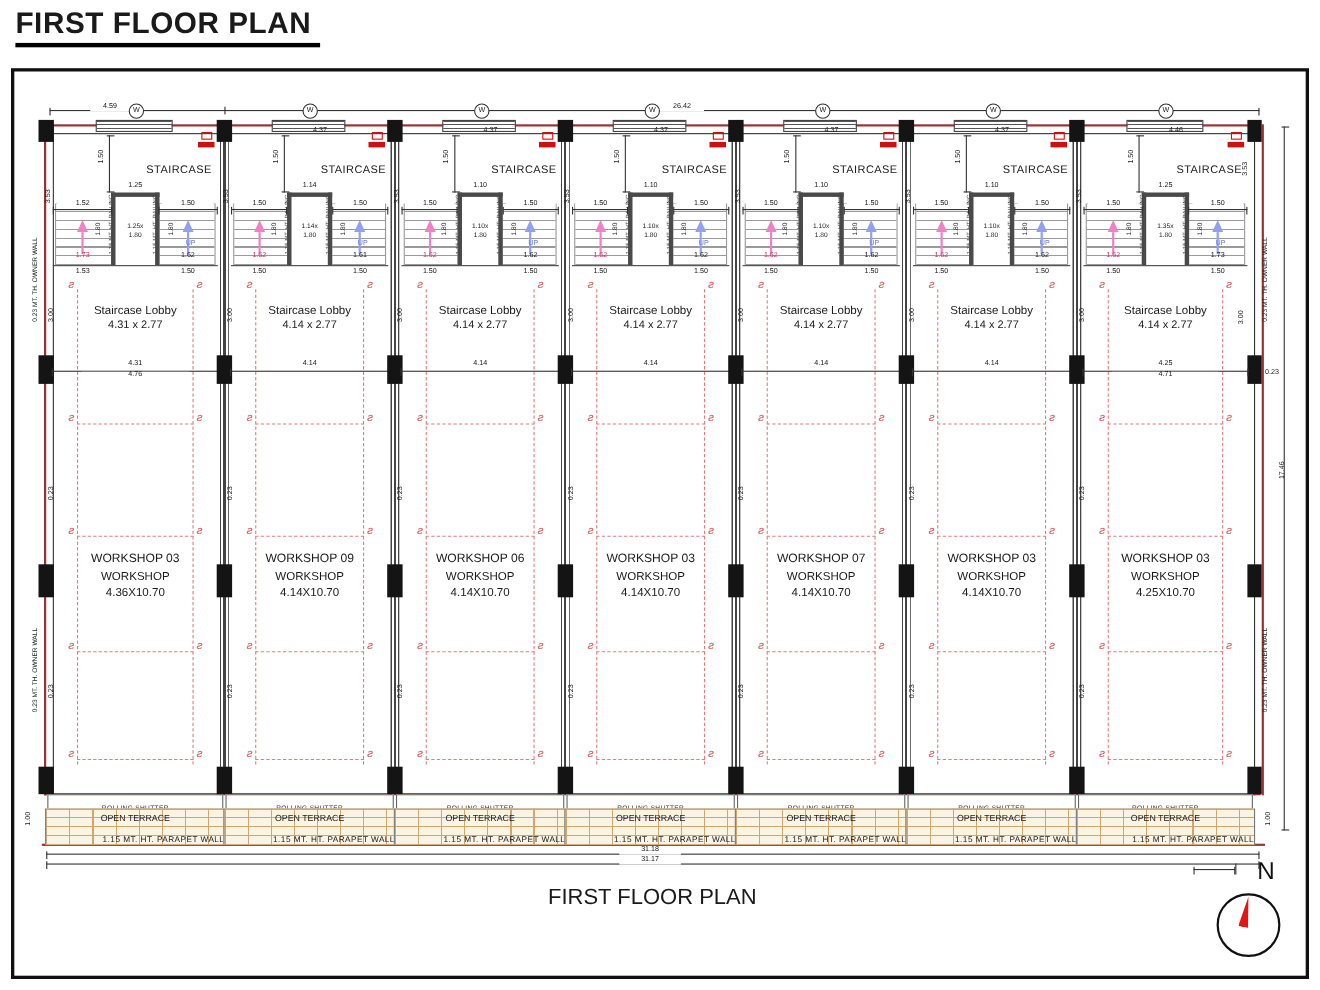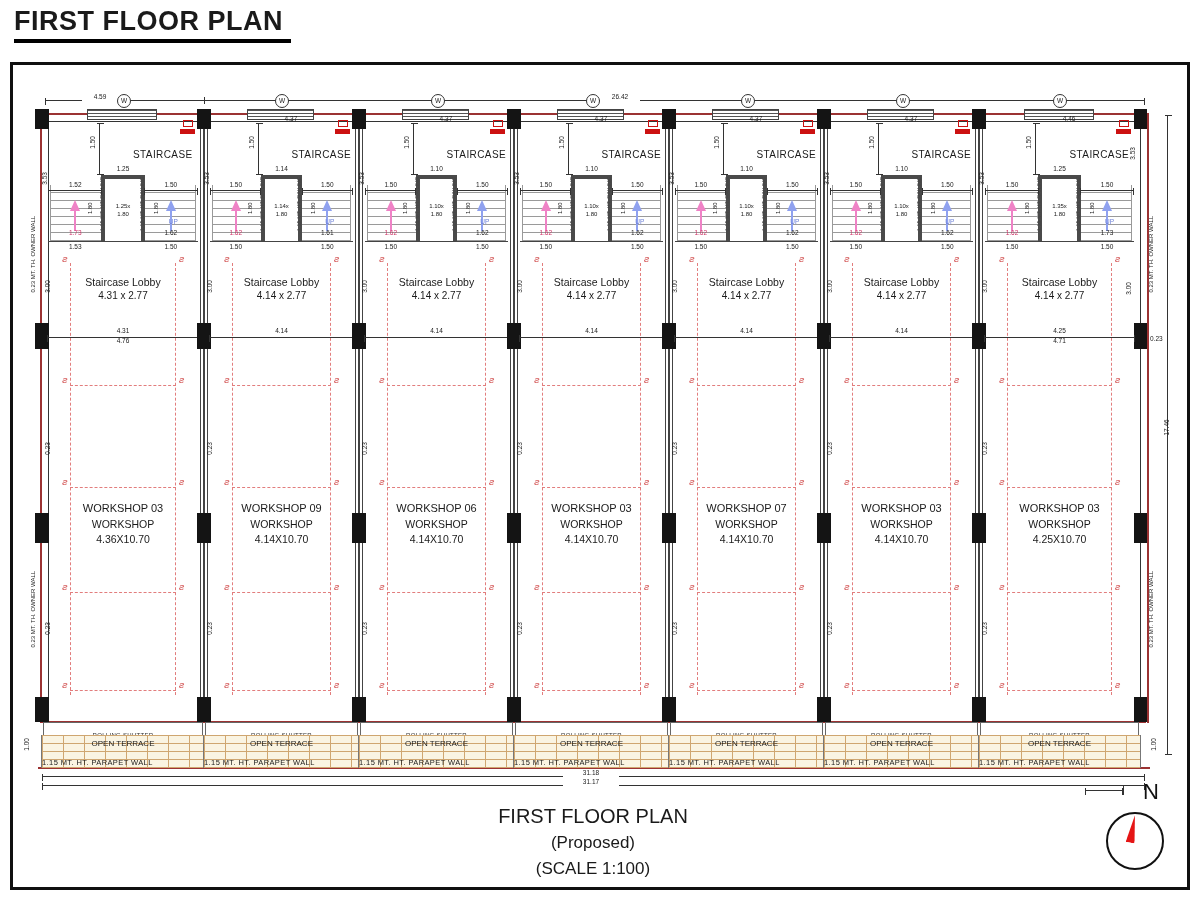--- a/index.html
+++ b/index.html
@@ -96,21 +96,21 @@
   .ws-size{top:421px;left:0;right:0;text-align:center;font-size:10.5px;}
   .wt1{left:-5px;top:332px;width:22px;}.wt2{left:-5px;top:512px;width:22px;}
   .shutter{position:absolute;top:609px;left:1px;right:1px;height:12px;border:1px solid #666;background:#fff;text-align:center;}
   .shutter span{font-size:6px;line-height:11px;color:#333;letter-spacing:.3px;}
   .terrace{position:absolute;top:622px;left:-1px;right:-1px;height:33px;
     border-left:1px solid #777;border-right:1px solid #777;
     background-color:#faf4e2;
     background-image:repeating-linear-gradient(0deg,#cfa670 0 1px,transparent 1px 8px),
                      repeating-linear-gradient(90deg,#cfa670 0 1px,transparent 1px 21px);}
   .ot{position:absolute;top:4px;left:0;right:0;text-align:center;font-size:8px;}
-  .pp{position:absolute;bottom:1px;left:0;right:0;text-align:left;font-size:7.5px;letter-spacing:.4px;}
+  .pp{position:absolute;bottom:1px;left:0;right:0;text-align:right;font-size:7.5px;letter-spacing:.4px;}
   
   .tdim{left:45px;top:100px;width:1100px;}
   .tk204{left:204px;top:97px;width:1px;height:7px;background:#333;position:absolute;}
   .d459{left:82px;top:94px;width:36px;}
   .d2642{left:600px;top:94px;width:40px;}
   .bd1{left:42px;top:776px;width:1103px;}
   .bd2{left:42px;top:785px;width:1103px;}
   .l3118{left:563px;top:770px;width:56px;}
   .l3117{left:563px;top:779px;width:56px;}
   .rvd{left:1167px;top:115px;height:640px;}
@@ -170,22 +170,20 @@
   <span class="t rot ow ow4">0.23 MT. TH. OWNER WALL</span>
   <span class="t tiny rot m100 m100l">1.00</span>
   <span class="t tiny rot m100 m100r">1.00</span>
 
   <div class="dim bd1"></div>
   <div class="dim bd2"></div>
   <span class="t tiny ctr wbg l3118">31.18</span>
   <span class="t tiny ctr wbg l3117">31.17</span>
 
   <div class="t cap cap1">FIRST FLOOR PLAN</div>
-  <div class="t cap cap2">(Proposed)</div>
-  <div class="t cap cap3">(SCALE 1:100)</div>
 
   <span class="nlab">N</span>
   <div class="ncirc"></div>
   <div class="needle"></div>
   <div class="dim ntick"></div>
   <div class="ntick2"></div>
 <div class="bay" style="left: 42px; width: 162px;">
 
     <div class="col c-top"></div>
     <div class="col c-lobby"></div>

